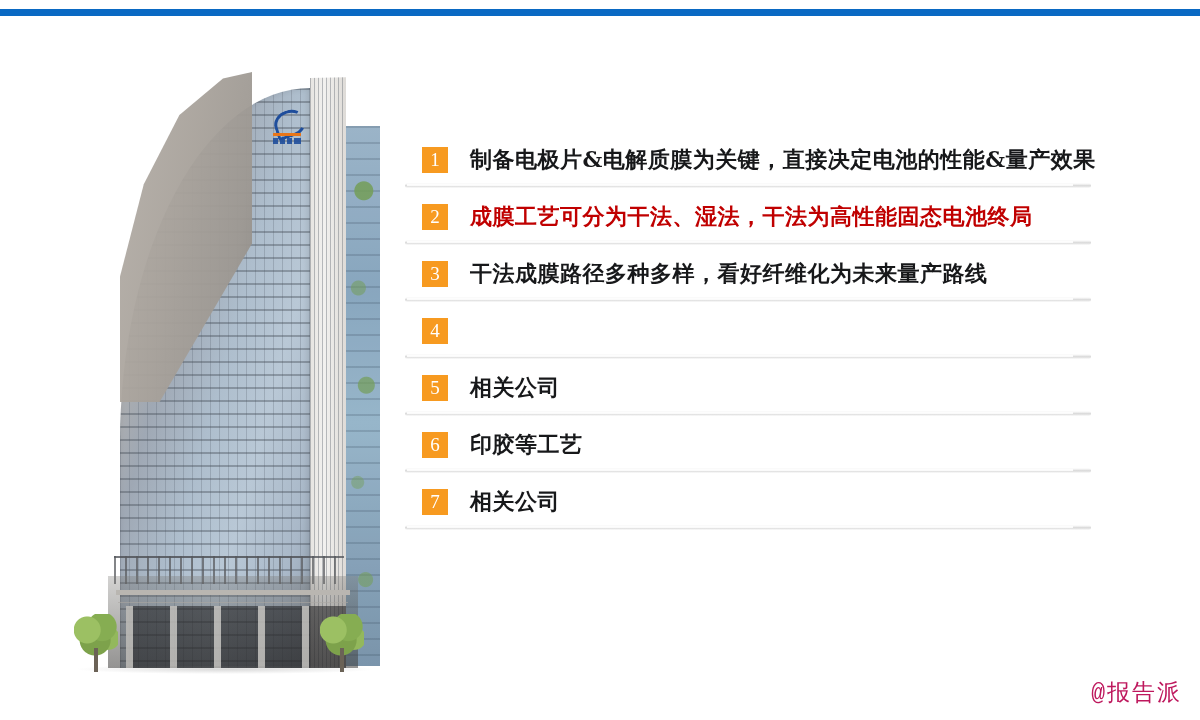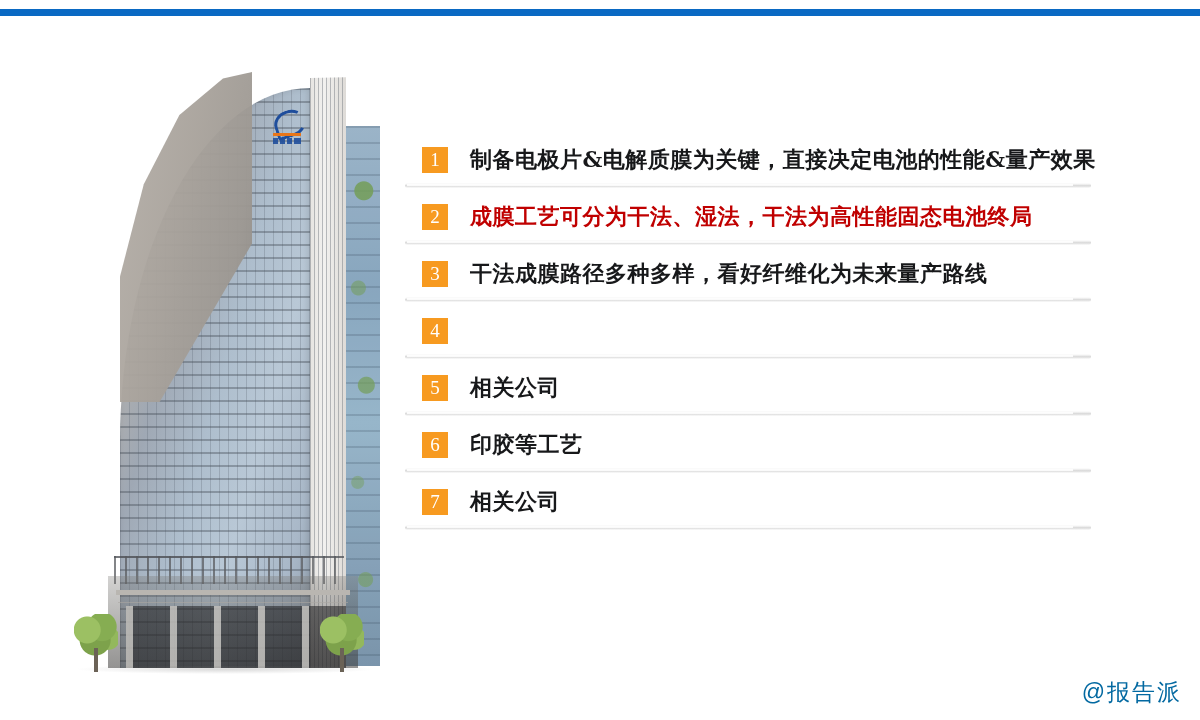--- a/index.html
+++ b/index.html
@@ -302,23 +302,23 @@
     height: 2px;
     background: rgba(255,255,255,.85);
   }
 
   
   .watermark {
     position: absolute;
     right: 18px;
     bottom: 12px;
     font-size: 23px;
-    color: #0369a1;
+    color: #be185d;
     letter-spacing: 2px;
-    font-family: Liberation Sans, sans-serif;
+    font-family: Liberation Mono, monospace;
     user-select: none;
   }
 </style>
 </head>
 <body>
 
 <div class="top-bar"></div>
 
 <div class="photo-wrap">
   <div class="photo">

